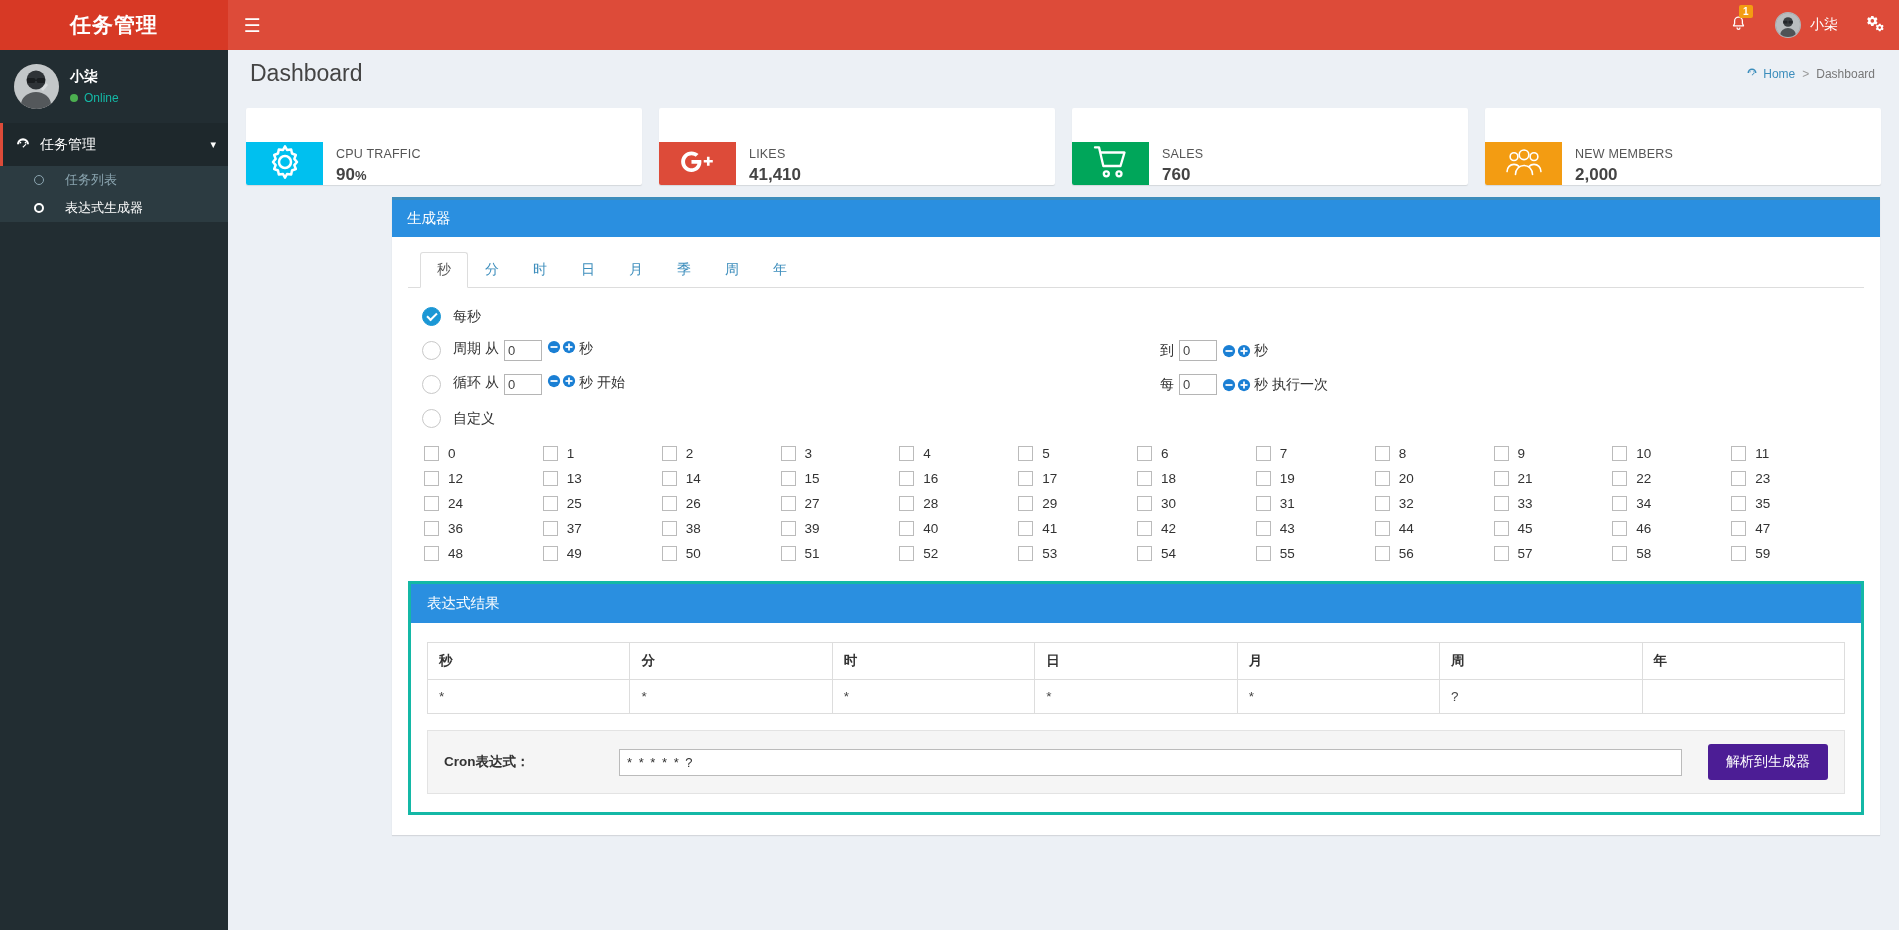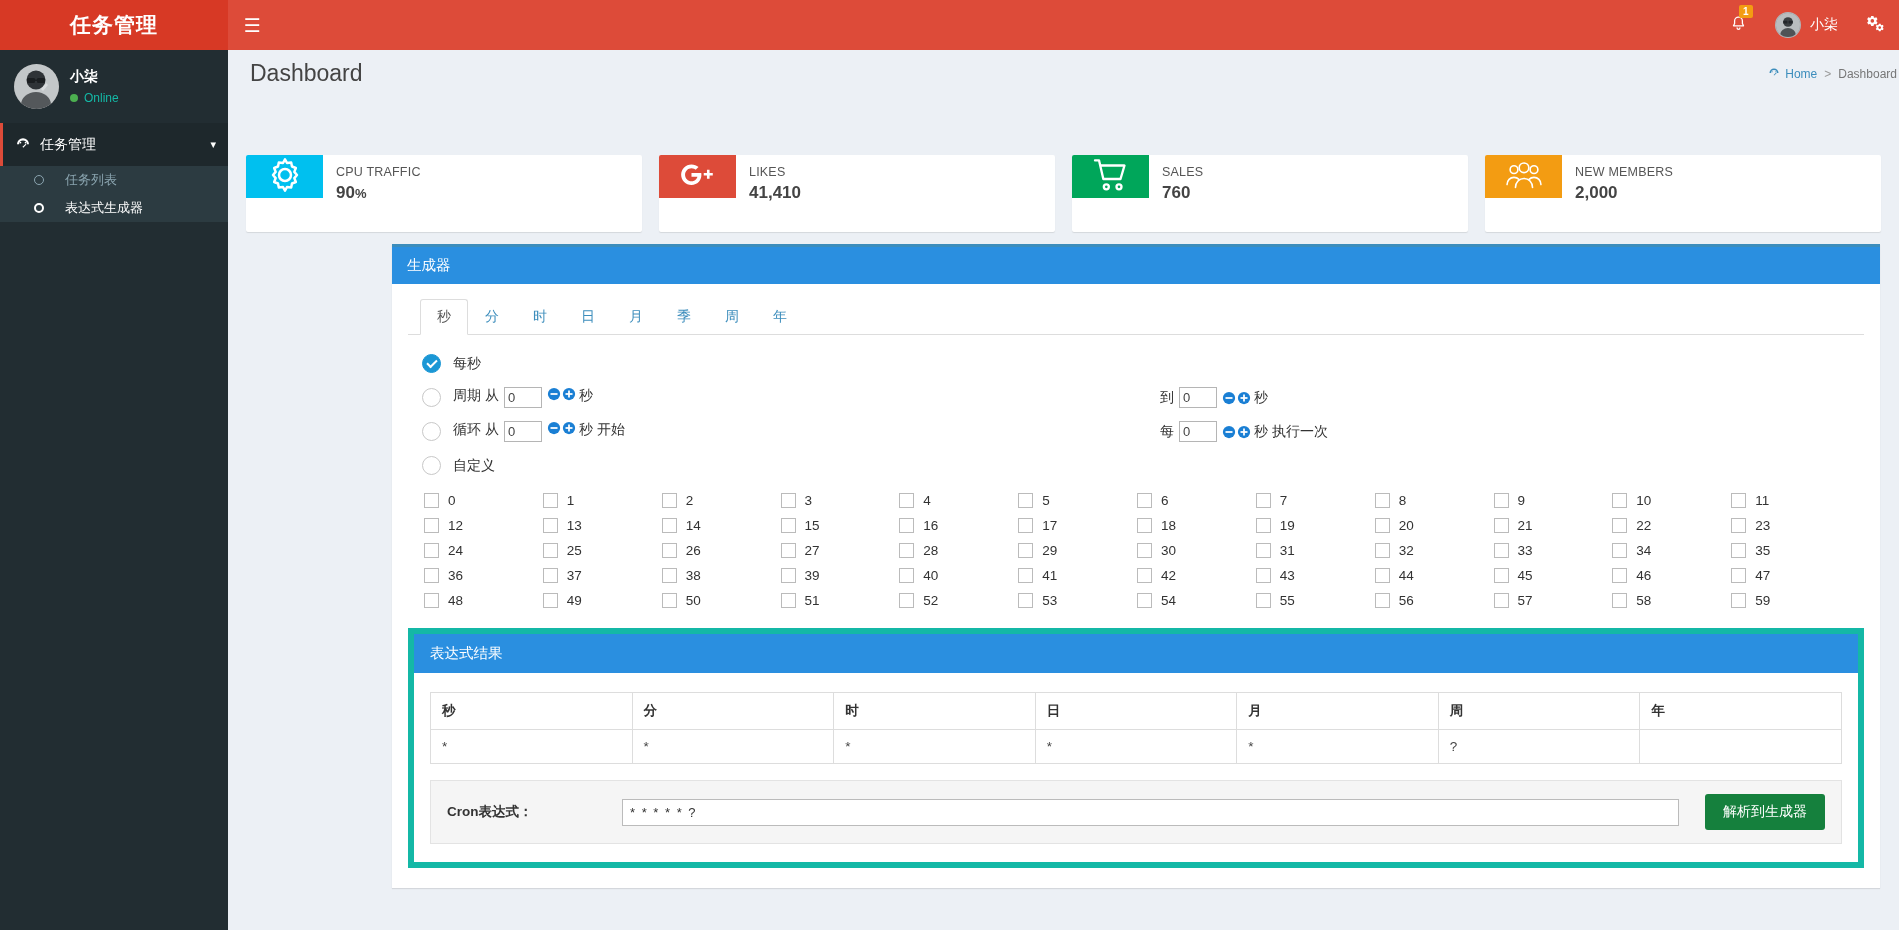--- a/index.html
+++ b/index.html
@@ -76,34 +76,33 @@
   .menu-sub-item.dim { color:#8aa4af; }
   .menu-sub-item.active { color:#fff; }
   .ring { width:10px; height:10px; border-radius:50%; border:1.6px solid currentColor; display:inline-block; flex:none; }
   .ring.bold { border-width:2.2px; }
 
   
   #content-wrapper { position:absolute; left:228px; top:50px; right:0; bottom:0; background:#ecf0f5; overflow:hidden; }
   #content-header { height:47px; position:relative; padding:12px 18px 0 22px; }
   #page-title { font-size:23px; font-weight:400; color:#444; margin:0; line-height:1; }
   #breadcrumb {
-    position:absolute; right:2px; top:16px;
+    position:absolute; right:24px; top:16px;
     font-size:12px; color:#444; display:flex; align-items:center; gap:7px;text-align:right;
   }
   #breadcrumb a { color:#3c8dbc; text-decoration:none; display:flex; align-items:center; gap:5px; }
   #breadcrumb .sep { color:#999; }
   #breadcrumb .crumb-active { color:#777; }
 
   
   #infoboxes { display:flex; gap:17px; padding:0 18px; margin-top:11px; }
   .infobox {
-    flex:1; height:77px; background:#fff; display:flex; align-items:flex-start;
+    flex:1; height:77px; background:#fff; display:flex; align-items:flex-end;
     box-shadow:0 1px 1px rgba(0,0,0,.10); border-radius:2px; overflow:hidden;
     cursor:pointer;
-    margin-top:47px;
   }
   .infobox-icon { width:77px; display:flex; align-items:center; justify-content:center; color:#fff; flex:none; }
   .infobox-icon svg { width:40px; height:40px; }
   .infobox-content { padding:10px 0 0 13px; display:flex; flex-direction:column; gap:4px; }
   .infobox-text { font-size:12.5px; color:#555; text-transform:uppercase; letter-spacing:.2px; }
   .infobox-number { font-size:17px; font-weight:bold; color:#444; }
   .infobox-number .pct { font-size:13px; font-weight:bold; }
 
   
   #gen-wrap { padding:0 18px; margin-top:12px; display:flex; }
@@ -111,21 +110,21 @@
   #gen-box {
     flex:1; background:#fff; border-top:3px solid #3c8dbc;
     box-shadow:0 1px 1px rgba(0,0,0,.10);
     margin-right:1px;
   }
   .panel-blue-header {
     background:#2a8fe0; color:#fff; padding:9px 15px; font-size:14.5px;
   }
   #gen-inner { padding:15px 16px 20px 16px; }
 
-  .inner-panel { border:6px solid #14b8a6; background:#fff; }
+  .inner-panel { border:3px solid #14b8a6; background:#fff; }
   .inner-panel-head { background:#2a8fe0; color:#fff; padding:10px 16px; font-size:14.5px; }
   .inner-panel-body { padding:15px 16px 18px 16px; }
 
   
   .tabs { display:flex; border-bottom:1px solid #ddd; align-items:flex-end; padding-left:12px; }
   .tab {
     padding:8px 16px; font-size:14px; color:#3c8dbc; cursor:pointer;
     border:1px solid transparent; margin-bottom:-1px; border-radius:3px 3px 0 0;
   }
   .tab.active { color:#555; background:#fff; border-color:#ddd #ddd #fff #ddd; cursor:default; }
@@ -175,21 +174,21 @@
     margin-top:16px; background:#f5f5f5; border:1px solid #e3e3e3;
     padding:13px 16px; display:flex; align-items:center;
   }
   .cron-label { font-size:13.5px; font-weight:bold; color:#333; width:175px; flex:none; }
   .cron-input {
     flex:1; height:27px; border:1px solid #bbb; background:#fff; padding:0 7px;
     font-size:13px; color:#333; outline:none; letter-spacing:1.5px;
     font-family:"Liberation Sans",sans-serif;
   }
   .cron-btn {
-    margin-left:26px; background:#15803d; color:#fff; border:none;
+    margin-left:26px; background:#4c1d95; color:#fff; border:none;
     padding:9px 18px; font-size:14px; border-radius:3px; cursor:pointer;
     font-family:"Liberation Sans",sans-serif;
   }
 </style>
 </head>
 <body>
 
 <div id="topbar">
   <div id="logo">
     <span>任务管理</span>

